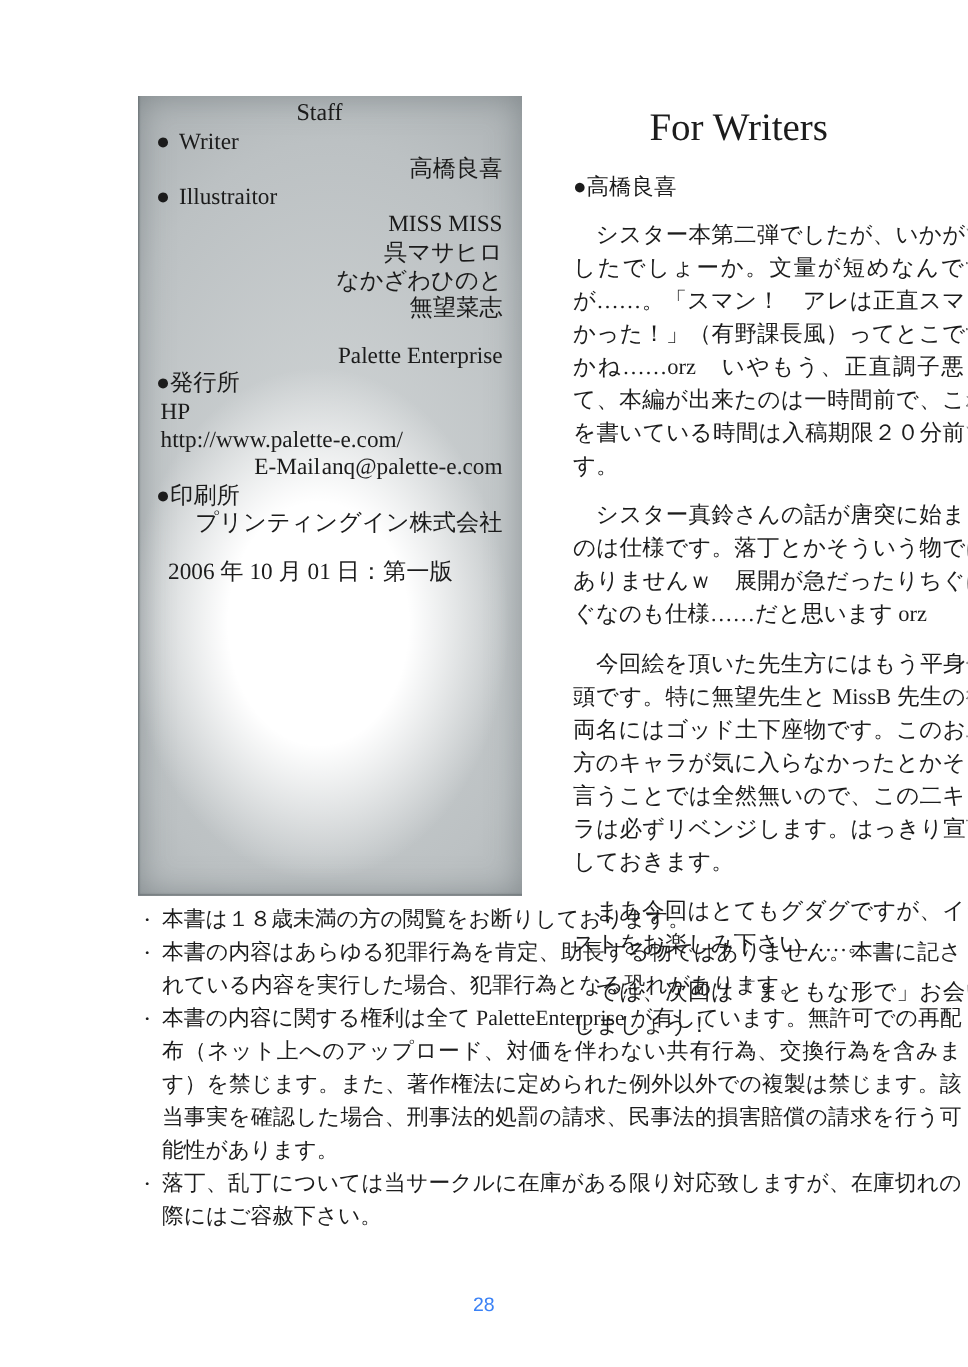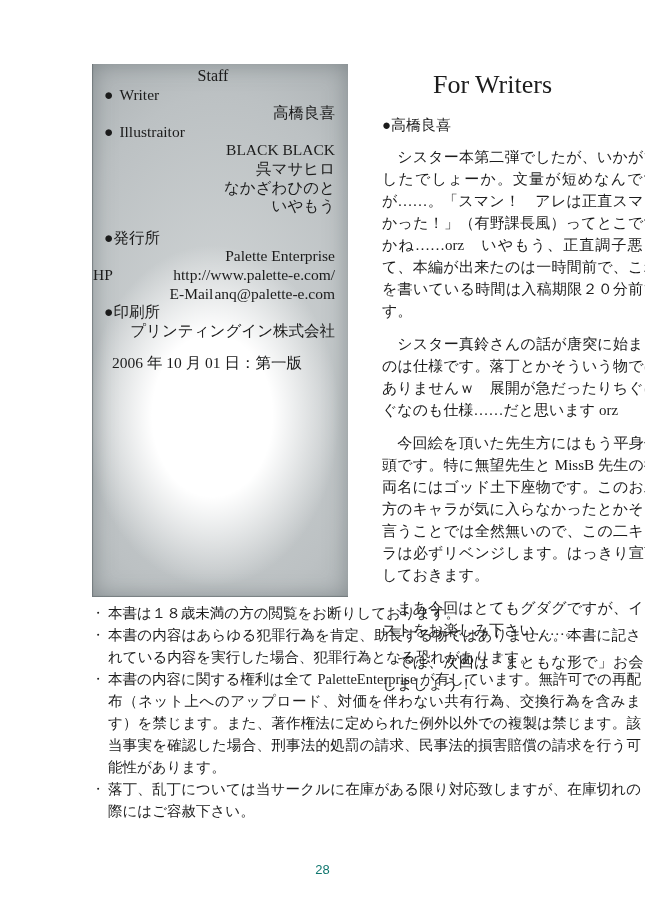--- a/index.html
+++ b/index.html
@@ -22,21 +22,21 @@
       radial-gradient(ellipse 115% 88% at 50% 54%, #d2d6d7 0%, #bcc1c3 55%, #989ea1 100%);
     box-shadow: inset 0 0 22px rgba(95,103,108,0.55), inset 1px -1px 1px rgba(60,66,70,0.45);
     padding-top: 3px;
     font-size: 15.5px;
     line-height: 18.6px;
     color: #1b1b1b;
   }
   .staff-title { text-align: center; font-size: 16px; padding-right: 14px; }
   .staff-line { padding: 0 13px 0 12px; }
   .staff-line.right { text-align: right; }
-  .staff-line.flexline { display: flex; justify-content: space-between; padding-left: 1px; }
+  .staff-line.flexline { display: flex; justify-content: space-between; padding-left: 15px; flex-direction: column; }
   .staff-line.rflex { display: flex; justify-content: flex-end; gap: 1px; }
   .bullet-dot { margin-right: 6px; }
   .bullet-dot.tight { margin-right: 0; }
   .spacer-13 { height: 13px; }
   .spacer-14 { height: 14px; }
   .date-line { padding-left: 20px; }
 
   
   .afterword {
     position: absolute;
@@ -76,48 +76,48 @@
   .disc-text { flex: 1; text-align: justify; }
 
   
   .page-number {
     position: absolute;
     top: 862px; left: 0;
     width: 100%;
     text-align: center;
     font-family: "Liberation Sans", sans-serif;
     font-size: 13px;
-    color: #0f766e;
+    color: #3b82f6;
   }
 </style>
 </head>
 <body>
 
 <div class="staff-box">
   <div class="staff-title">Staff</div>
 
   <div class="staff-line">
     <span class="bullet-dot">●</span><span>Writer</span>
   </div>
   <div class="staff-line right">高橋良喜</div>
 
   <div class="staff-line">
     <span class="bullet-dot">●</span><span>Illustraitor</span>
   </div>
-  <div class="staff-line right">BLACK BLACK</div>
+  <div class="staff-line right">MISS MISS</div>
   <div class="staff-line right">呉マサヒロ</div>
   <div class="staff-line right">なかざわひのと</div>
-  <div class="staff-line right">いやもう</div>
+  <div class="staff-line right">無望菜志</div>
 
   <div class="spacer-13"></div>
 
+  <div class="staff-line right">Palette Enterprise</div>
   <div class="staff-line">
     <span class="bullet-dot tight">●</span><span>発行所</span>
   </div>
-  <div class="staff-line right">Palette Enterprise</div>
 
   <div class="staff-line flexline">
     <span>HP</span>
     <span>http://www.palette-e.com/</span>
   </div>
   <div class="staff-line rflex">
     <span>E-Mail</span>
     <span>anq@palette-e.com</span>
   </div>
 

